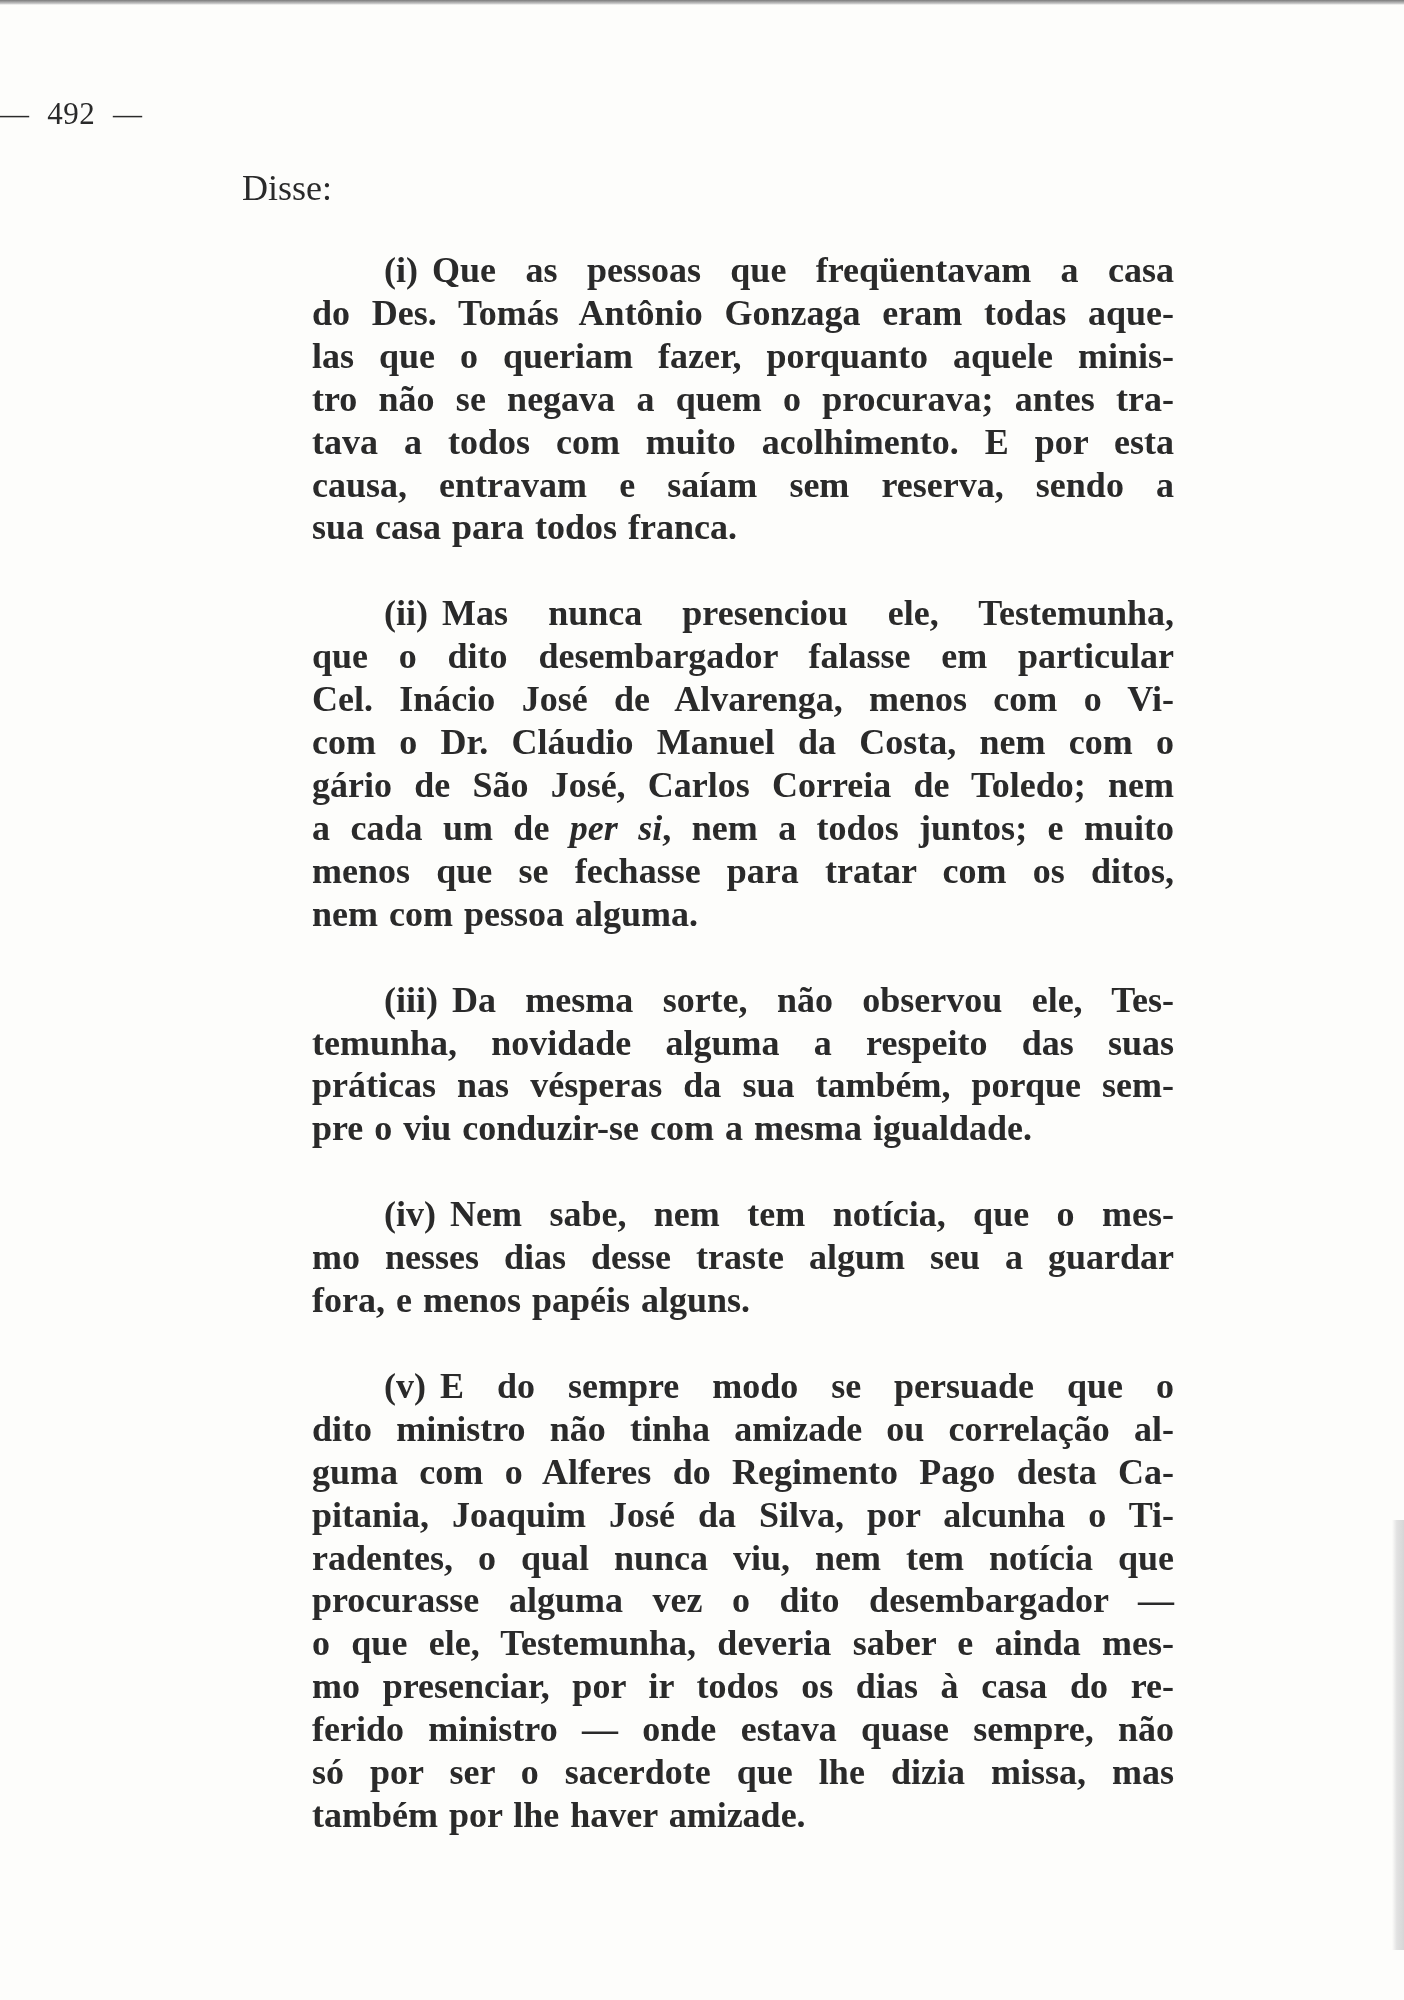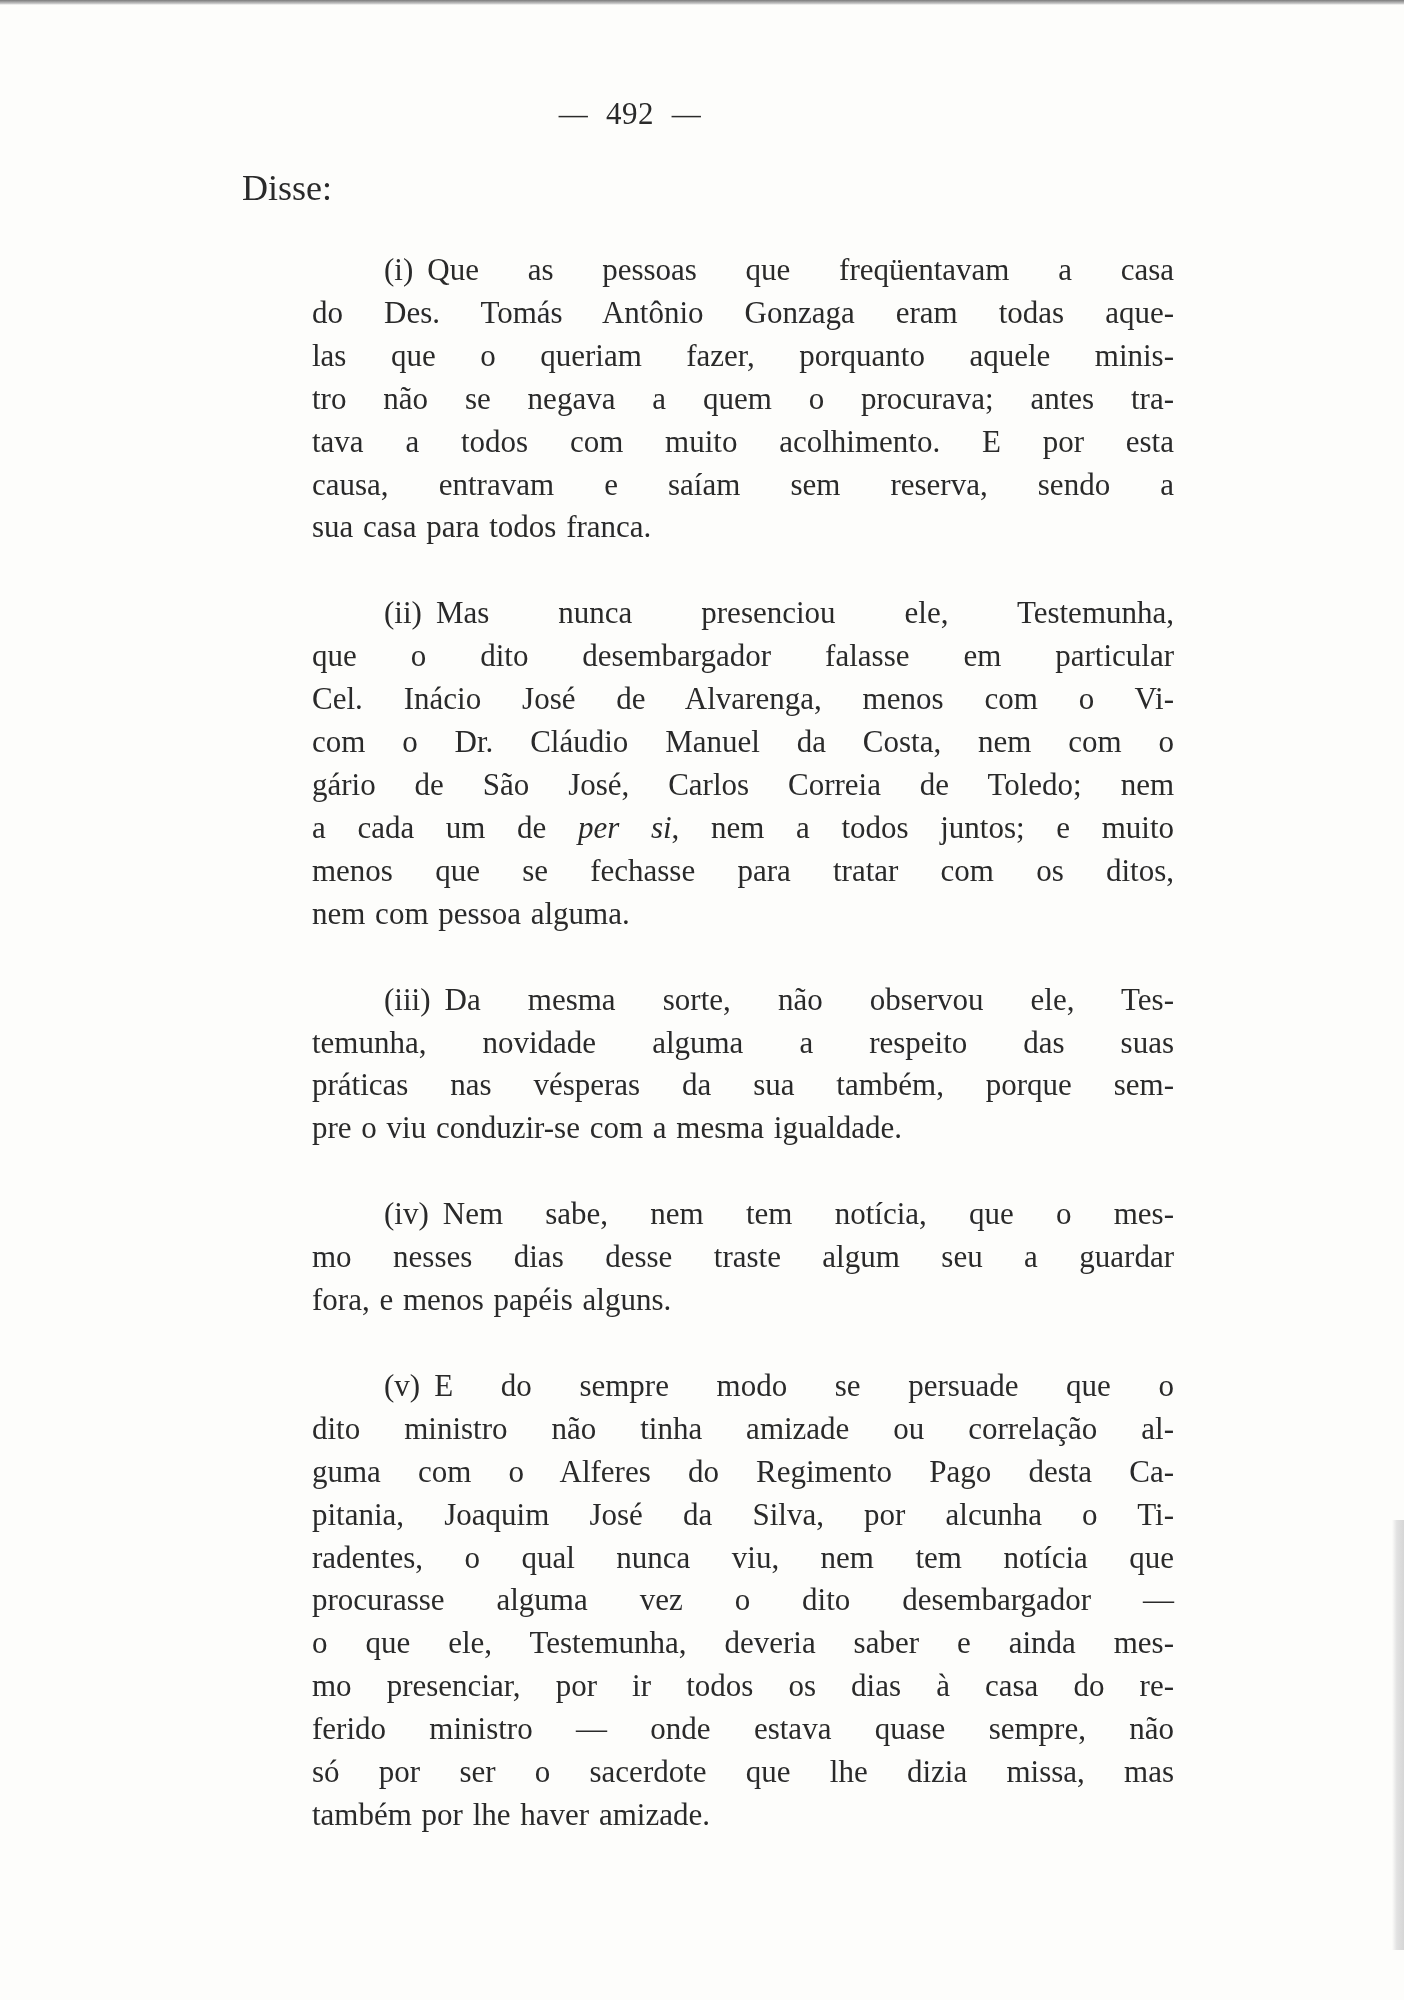--- a/index.html
+++ b/index.html
@@ -12,30 +12,30 @@
   .top-edge {
     position: absolute; left: 0; top: 0; width: 1404px; height: 5px;
     background: linear-gradient(#7a7a7a, #c8c8c8 70%, rgba(255,255,255,0));
   }
   .right-edge {
     position: absolute; right: 0; top: 1520px; width: 12px; height: 430px;
     background: linear-gradient(90deg, rgba(255,255,255,0), #e2e2e2 40%, #d6d6d6);
   }
   .page-number {
     position: absolute; top: 96px; left: 0; width: 1260px;
-    text-align: center; font-size: 29px; letter-spacing: 0.5px;
+    text-align: left; font-size: 29px; letter-spacing: 0.5px;
   }
   .page-number .num { font-size: 31px; margin: 0 10px; }
   .disse {
     position: absolute; top: 167px; left: 242px;
     font-size: 36px;
   }
   .body-text {
     position: absolute; top: 249px; left: 312px; width: 862px;
-    font-size: 31px; line-height: 42.9px;
+    font-size: 36px; line-height: 42.9px; font-weight: bold;
   }
   .para {
     margin: 0 0 43px 0; text-align: justify; text-align-last: left;
     word-spacing: 2px;
   }
   .line { display: block; text-align: justify; text-align-last: justify; white-space: nowrap; }
   .line.last { text-align-last: left; }
   .line.indent { padding-left: 72px; }
   .marker { margin-right: 14px; }
   em { font-style: italic; }

